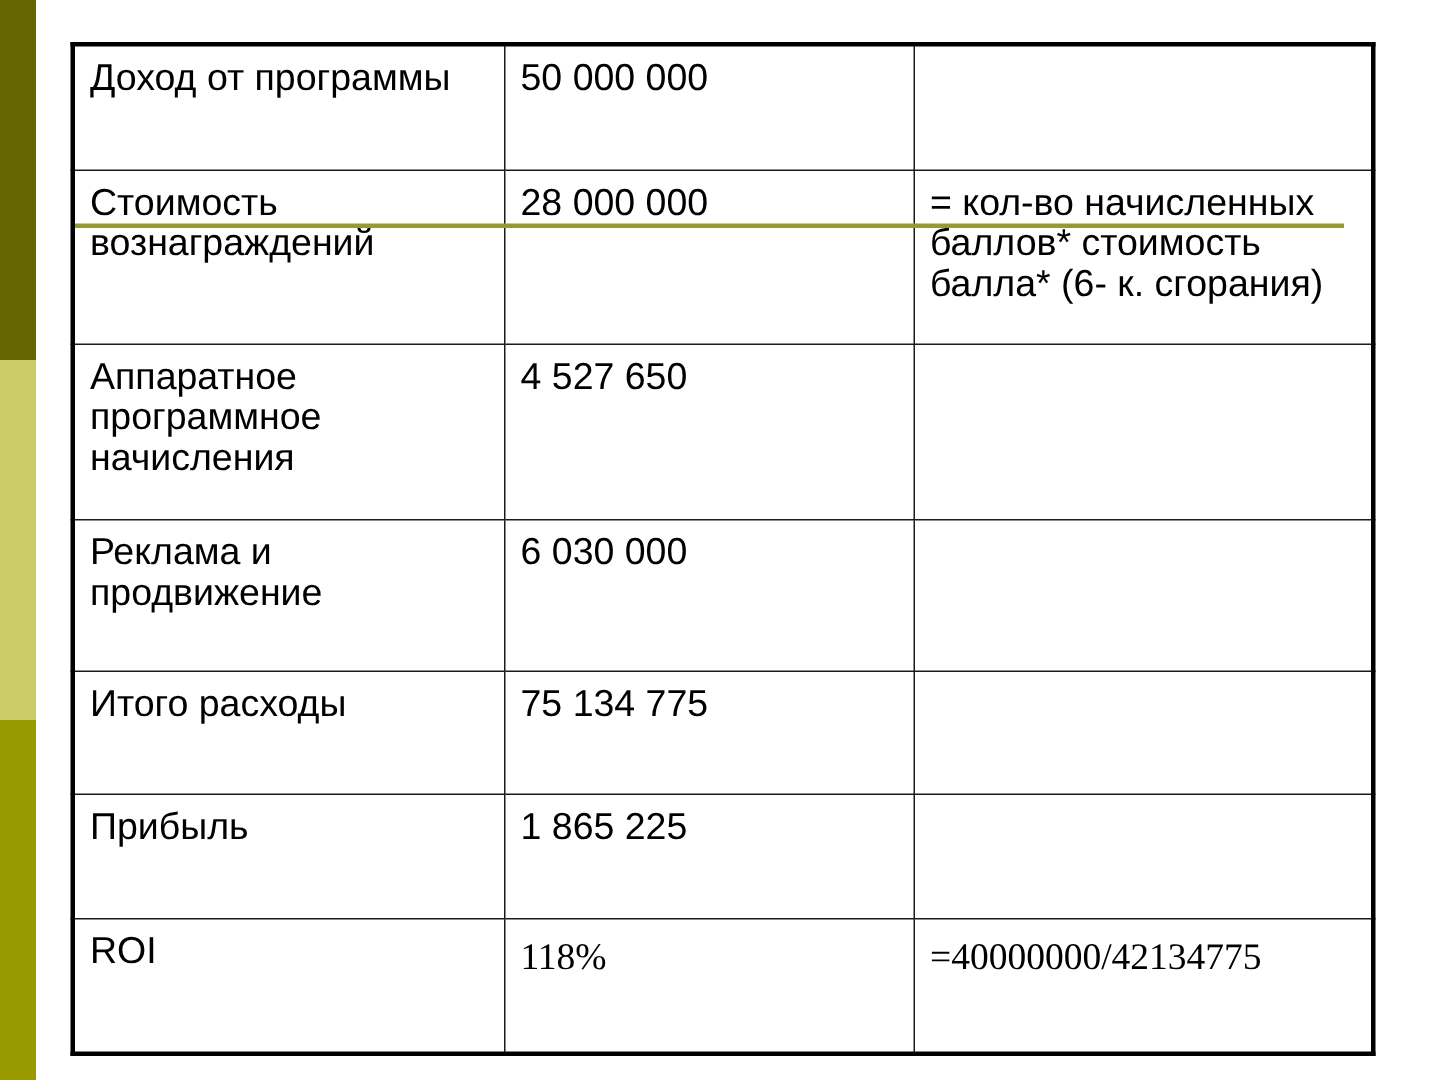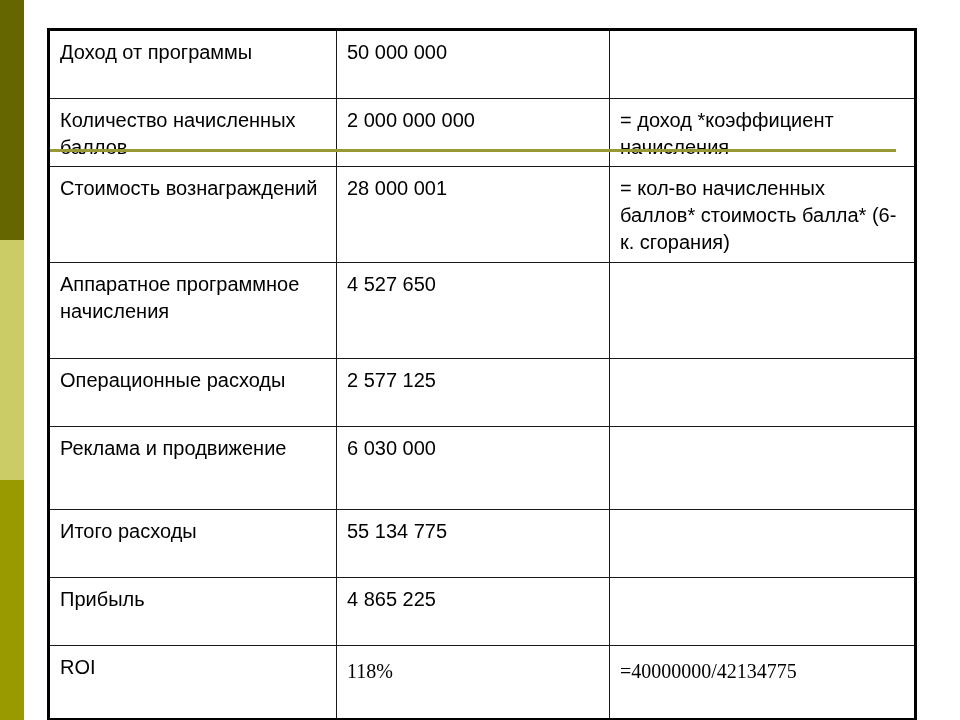--- a/index.html
+++ b/index.html
@@ -20,21 +20,21 @@
     position: absolute; left: 47px; top: 28px;
     width: 867px; height: 676px;
     border-collapse: collapse;
     border: 3px solid #000;
     table-layout: fixed;
   }
   table.roi-table td {
     border: 1.5px solid #1a1a1a;
     vertical-align: top;
     padding: 8px 10px 0 10px;
-    font-size: 20px;
+    font-size: 25px;
     line-height: 27px;
     color: #000;
   }
   col.c1 { width: 288px; }
   col.c2 { width: 273px; }
   col.c3 { width: 306px; }
   .mono-ish { font-family: Liberation Serif, serif; font-size: 20px; padding-top: 12px !important; }
 </style>
 </head>
 <body>
@@ -49,53 +49,43 @@
       <col class="c1">
       <col class="c2">
       <col class="c3">
     </colgroup>
   <tbody>
       <tr style="height:69px">
     <td>Доход от программы</td>
     <td>50 000 000</td>
     <td></td>
   </tr>
-  <tr style="height:68px">
-    <td>Количество начисленных баллов</td>
-    <td>2 000 000 000</td>
-    <td>= доход *коэффициент начисления</td>
-  </tr>
   <tr style="height:96px">
     <td>Стоимость вознаграждений</td>
-    <td>28 000 001</td>
+    <td>28 000 000</td>
     <td>= кол-во начисленных баллов* стоимость балла* (6- к. сгорания)</td>
   </tr>
   <tr style="height:96px">
     <td>Аппаратное программное начисления</td>
     <td>4 527 650</td>
-    <td></td>
-  </tr>
-  <tr style="height:68px">
-    <td>Операционные расходы</td>
-    <td>2 577 125</td>
     <td></td>
   </tr>
   <tr style="height:83px">
     <td>Реклама и продвижение</td>
     <td>6 030 000</td>
     <td></td>
   </tr>
   <tr style="height:68px">
     <td>Итого расходы</td>
-    <td>55 134 775</td>
+    <td>75 134 775</td>
     <td></td>
   </tr>
   <tr style="height:68px">
     <td>Прибыль</td>
-    <td>4 865 225</td>
+    <td>1 865 225</td>
     <td></td>
   </tr>
   <tr style="height:74px">
     <td>ROI</td>
     <td class="mono-ish">118%</td>
     <td class="mono-ish">=40000000/42134775</td>
   </tr>
 </tbody>
   </table>
 

